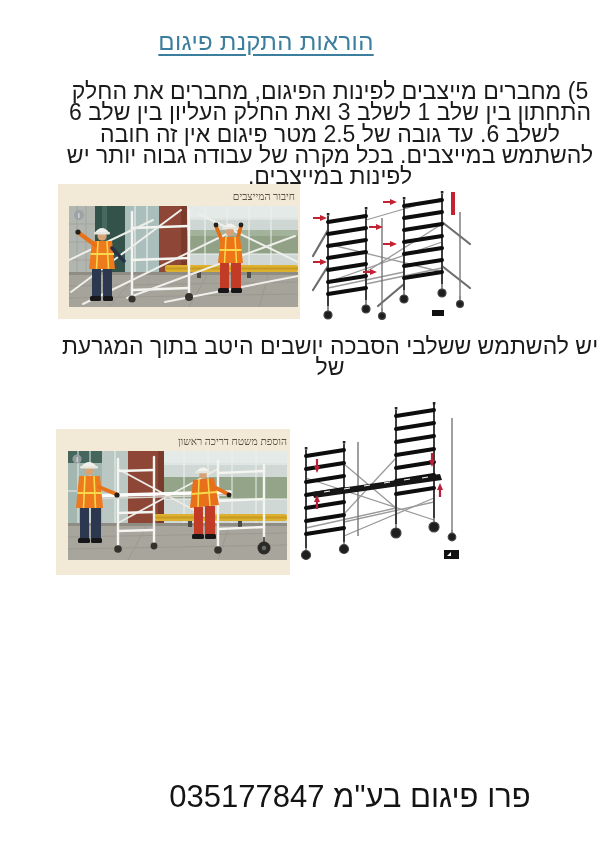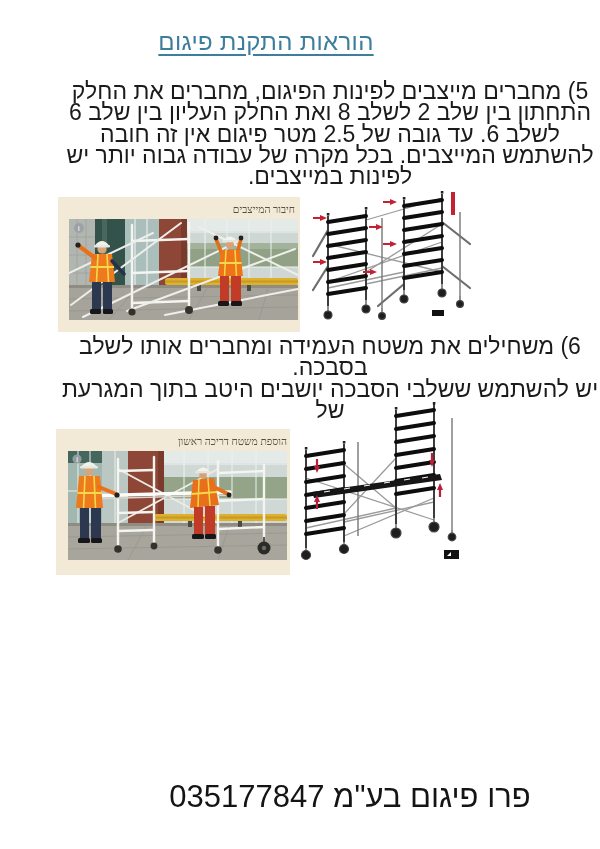--- a/index.html
+++ b/index.html
@@ -6,43 +6,43 @@
   body{width:600px;height:849px;background:#ffffff;position:relative;overflow:hidden;
        font-family:"Liberation Sans","DejaVu Sans",sans-serif;}
   .abs{position:absolute}
   .page-title{top:28px;left:0;width:532px;text-align:center;color:#3c7e9d;font-size:24px;
        text-decoration:underline;text-underline-offset:4px;letter-spacing:.3px;direction:rtl}
   .para{left:60px;width:540px;direction:rtl;text-align:center;color:#1b1b1b;
        font-size:23px;line-height:21.3px}
   .para-5{top:81px}
   .para-6{top:336px}
   .photo-card{background:#f3e9d7}
-  .card-1{left:58px;top:197px;width:242px;height:135px}
+  .card-1{left:58px;top:184px;width:242px;height:135px}
   .card-2{left:56px;top:429px;width:234px;height:146px}
   .caption{position:absolute;right:5px;top:7px;direction:rtl;
        font-family:"Liberation Serif","DejaVu Serif",serif;font-size:10.5px;color:#56503e}
   .card-2 .caption{right:3px}
   .photo{position:absolute;display:block}
   .card-1 .photo{left:11px;top:22px;width:229px;height:101px}
   .card-2 .photo{left:12px;top:22px;width:219px;height:109px}
   .diagram-1{left:312px;top:186px;width:185px;height:138px}
   .diagram-2{left:292px;top:402px;width:178px;height:162px}
   .page-footer{top:779px;left:100px;width:500px;text-align:center;direction:rtl;
        font-size:31px;color:#141414}
 </style>
 </head>
 <body>
 
 <div class="abs page-title">הוראות התקנת פיגום</div>
 
 <div class="abs para para-5">
   <div>5) מחברים מייצבים לפינות הפיגום, מחברים את החלק</div>
-  <div>התחתון בין שלב 2 לשלב 8 ואת החלק העליון בין שלב 6</div>
+  <div>התחתון בין שלב 1 לשלב 3 ואת החלק העליון בין שלב 6</div>
   <div>לשלב 6. עד גובה של 2.5 מטר פיגום אין זה חובה</div>
-  <div>להשתמש המייצבים. בכל מקרה של עבודה גבוה יותר יש</div>
+  <div>להשתמש במייצבים. בכל מקרה של עבודה גבוה יותר יש</div>
   <div>לפינות במייצבים.</div>
 </div>
 
 <div class="abs photo-card card-1">
   <div class="caption">חיבור המייצבים</div>
   <svg class="photo" viewBox="0 0 229 101" preserveAspectRatio="none">
     <rect x="0" y="0" width="229" height="70" fill="#c3ccc8"></rect>
     <rect x="0" y="0" width="26" height="70" fill="#b2b6b0"></rect>
     <g stroke="#9b9e98" stroke-width="0.6">
       <line x1="8" y1="0" x2="8" y2="70"></line>
@@ -212,21 +212,20 @@
     <path d="M0,-3 L7,0 L0,3 Z M-7,-1.1 L0,-1.1 L0,1.1 L-7,1.1 Z" transform="translate(64,41)"></path>
     <path d="M0,-3 L7,0 L0,3 Z M-7,-1.1 L0,-1.1 L0,1.1 L-7,1.1 Z" transform="translate(78,58)"></path>
     <path d="M0,-3 L7,0 L0,3 Z M-7,-1.1 L0,-1.1 L0,1.1 L-7,1.1 Z" transform="translate(8,76)"></path>
     <path d="M0,-3 L7,0 L0,3 Z M-7,-1.1 L0,-1.1 L0,1.1 L-7,1.1 Z" transform="translate(58,86)"></path>
   </g>
   <rect x="139" y="6" width="4" height="23" fill="#c22231"></rect>
   <rect x="120" y="124" width="12" height="6" fill="#111111"></rect>
 </svg>
 
 <div class="abs para para-6">
-  <div>6) משחילים את משטח העמידה ומחברים אותו לשלב בסבכה.</div>
   <div>יש להשתמש ששלבי הסבכה יושבים היטב בתוך המגרעת של</div>
 </div>
 
 <div class="abs photo-card card-2">
   <div class="caption">הוספת משטח דריכה ראשון</div>
   <svg class="photo" viewBox="0 0 219 109" preserveAspectRatio="none">
     <rect x="0" y="0" width="219" height="76" fill="#c6cfcb"></rect>
     <rect x="0" y="0" width="34" height="76" fill="#a2b7b0"></rect>
     <rect x="0" y="0" width="34" height="12" fill="#44665c"></rect>
     <g stroke="#e9efec" stroke-width="1">

